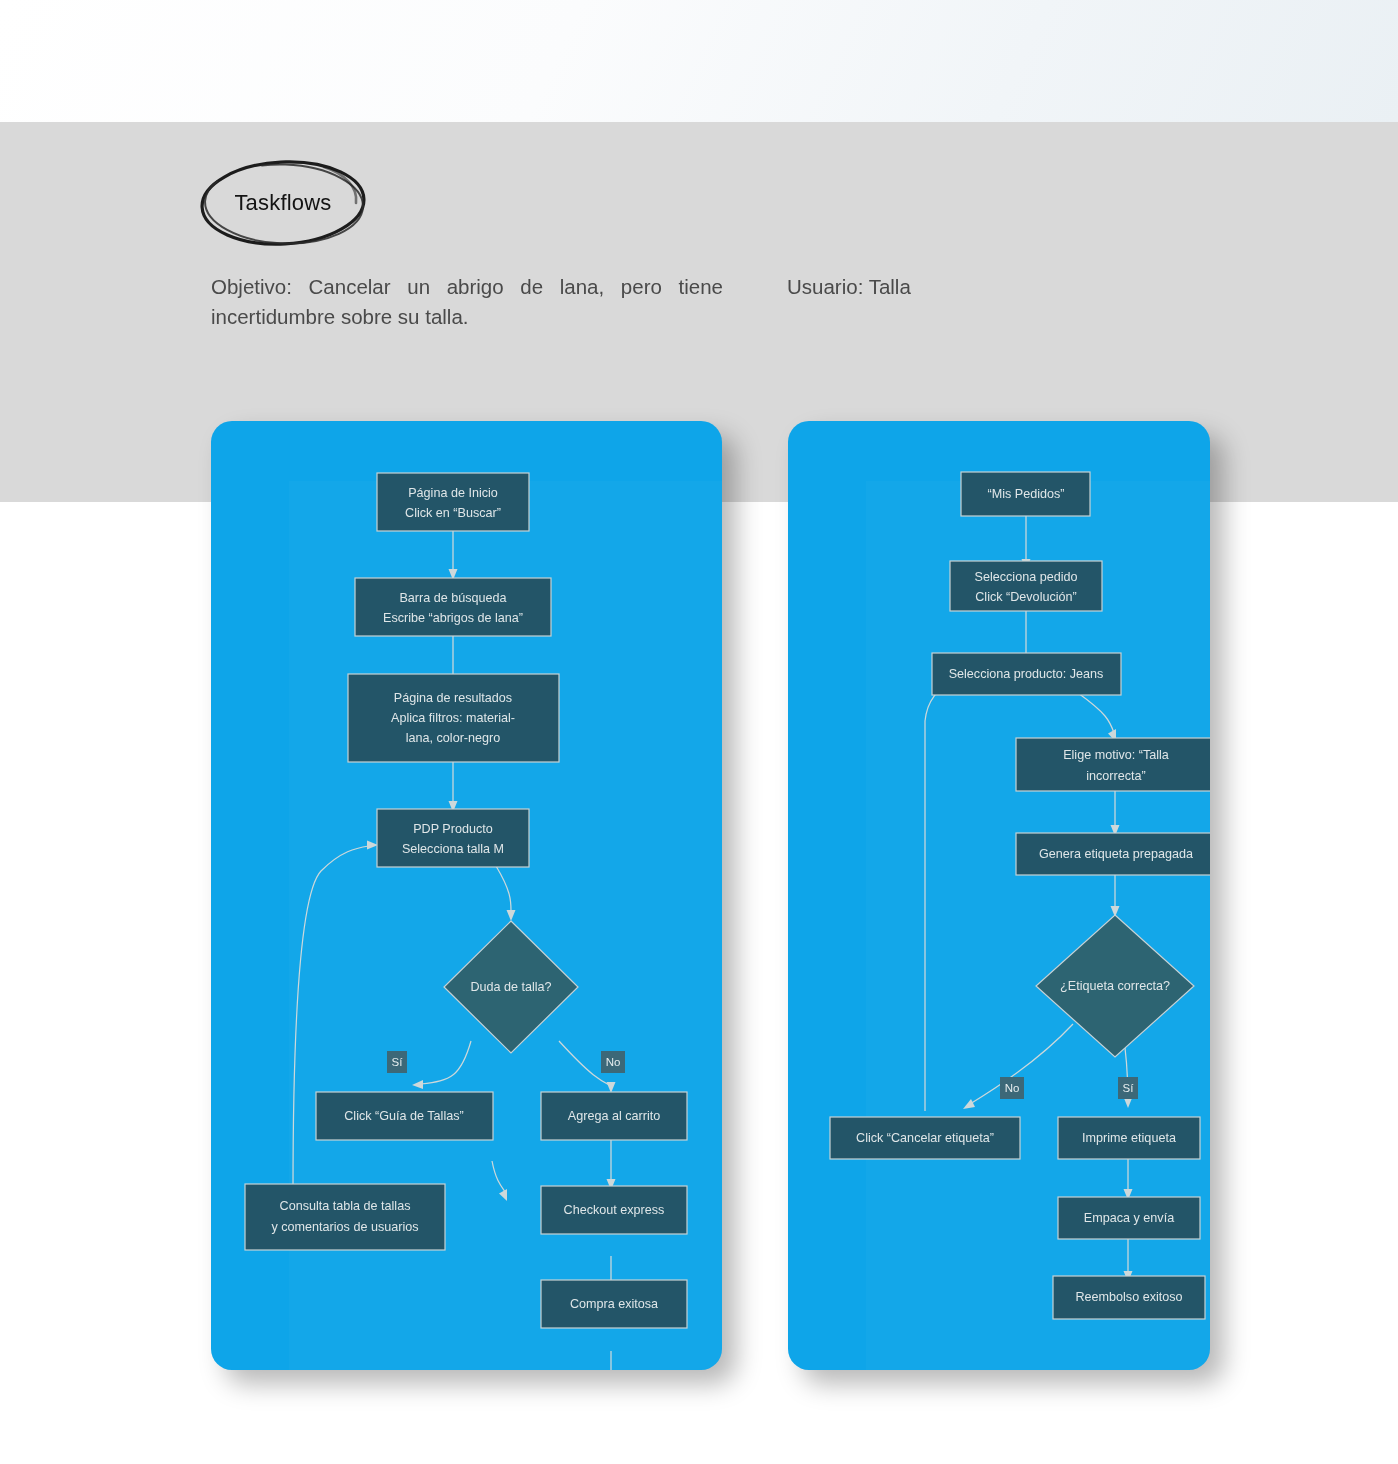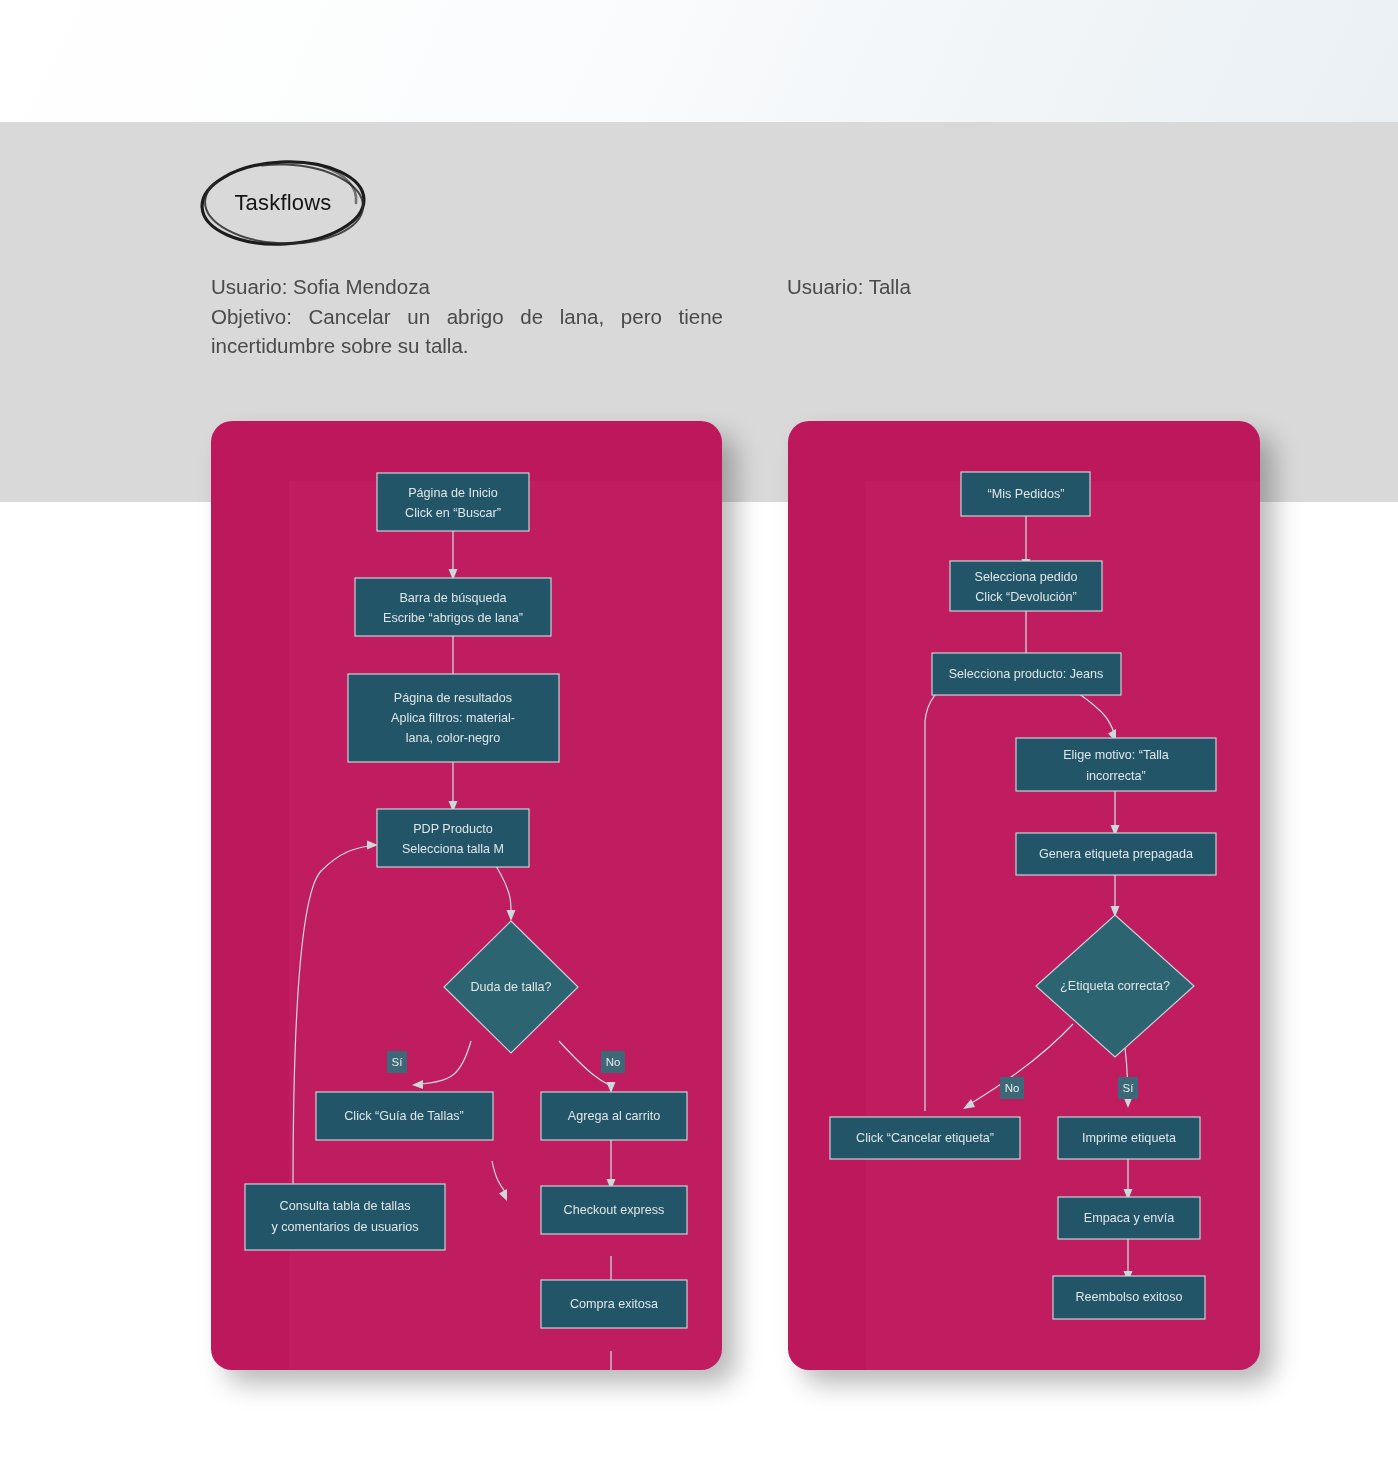--- a/index.html
+++ b/index.html
@@ -40,32 +40,32 @@
     text-align:justify;
     font-family:"Liberation Sans", sans-serif;
   }
   .persona .line1{ text-align:left; }
   #persona-left{ left:211px; top:272px; width:512px; }
   #persona-right{ left:787px; top:272px; width:473px; }
 
   
   .flow-panel{
     position:absolute;
-    background:#be185d;
+    background:#0ea5e9;
     border-radius:21px;
     box-shadow:14px 14px 26px rgba(0,0,0,.28);
     overflow:hidden;
   }
   .flow-panel .inner-tint{
     position:absolute;left:78px;top:60px;right:0;bottom:0;
     background:rgba(255,255,255,.022);
     pointer-events:none;
   }
   #flow-panel-left{ left:211px; top:421px; width:511px; height:949px; }
-  #flow-panel-right{ left:788px; top:421px; width:472px; height:949px; }
+  #flow-panel-right{ left:788px; top:421px; width:422px; height:949px; }
   .flow-svg{position:absolute;left:0;top:0;}
 
   .node-rect{ fill:#235568; stroke:#c6d2d6; stroke-width:1.2; }
   .node-diamond{ fill:#2d6472; stroke:#c6d2d6; stroke-width:1.2; }
   .node-label{
     fill:#dfe6e8; font-size:12.6px;
     font-family:"Liberation Sans", sans-serif;
     text-anchor:middle; dominant-baseline:middle;
   }
   .edge{ fill:none; stroke:#cdd8da; stroke-width:1.25; }
@@ -87,21 +87,20 @@
 <div id="title-badge">
   <svg width="174" height="90" viewBox="0 0 174 90">
     <ellipse cx="87" cy="45" rx="81" ry="41" fill="none" stroke="#1c1c1c" stroke-width="3.2" stroke-linecap="round" stroke-dasharray="300 0" transform="rotate(-3 87 45)"></ellipse>
     <ellipse cx="88" cy="46" rx="79" ry="39.5" fill="none" stroke="#2a2a2a" stroke-width="2" stroke-linecap="round" stroke-dasharray="215 48" transform="rotate(2 88 46)" opacity=".85"></ellipse>
     <path d="M128 9 C150 16 162 30 160 45" fill="none" stroke="#1c1c1c" stroke-width="2.6" stroke-linecap="round" opacity=".55"></path>
   </svg>
   <div id="title-text">Taskflows</div>
 </div>
 
 <div class="persona" id="persona-left">
-  <div class="line1">Usuario: Sofia Mendoza</div>
   <div>Objetivo: Cancelar un abrigo de lana, pero tiene incertidumbre sobre su talla.</div>
 </div>
 
 <div class="persona" id="persona-right">
   <div class="line1">Usuario: Talla</div>
 </div>
 
 <div class="flow-panel" id="flow-panel-left">
   <div class="inner-tint"></div>
   <svg class="flow-svg" width="511" height="949" viewBox="0 0 511 949">

